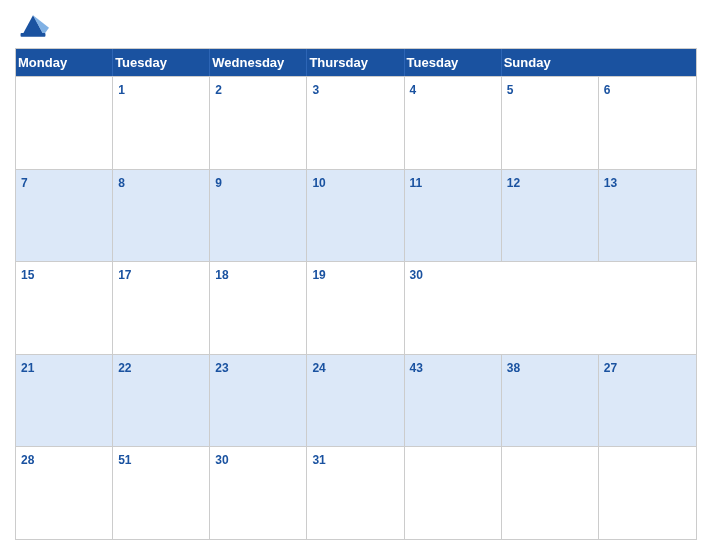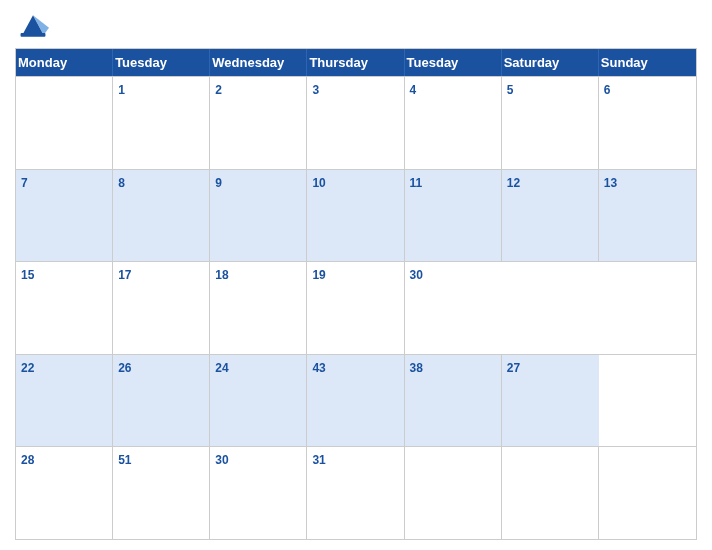--- a/index.html
+++ b/index.html
@@ -140,21 +140,20 @@
     <div class="country-name"></div>
   </div>
 
   <div class="calendar">
     <div class="cal-header-row">
     <div class="cal-header-cell">Monday</div>
         <div class="cal-header-cell">Tuesday</div>
         <div class="cal-header-cell">Wednesday</div>
         <div class="cal-header-cell">Thursday</div>
         <div class="cal-header-cell">Tuesday</div>
-        <div class="cal-header-cell">Saturday</div>
         <div class="cal-header-cell">Sunday</div>
       </div>
     <div class="cal-body">
     <div class="cal-week">
           <div class="cal-cell empty"><span class="day-num"></span></div>
           <div class="cal-cell"><span class="day-num">1</span></div>
           <div class="cal-cell"><span class="day-num">2</span></div>
           <div class="cal-cell"><span class="day-num">3</span></div>
           <div class="cal-cell"><span class="day-num">4</span></div>
           <div class="cal-cell"><span class="day-num">5</span></div>
@@ -170,22 +169,23 @@
           <div class="cal-cell blue-bg"><span class="day-num">13</span></div>
         </div>
         <div class="cal-week">
           <div class="cal-cell"><span class="day-num">15</span></div>
           <div class="cal-cell"><span class="day-num">17</span></div>
           <div class="cal-cell"><span class="day-num">18</span></div>
           <div class="cal-cell"><span class="day-num">19</span></div>
           <div class="cal-cell"><span class="day-num">30</span></div>
         </div>
         <div class="cal-week">
+          <div class="cal-cell blue-bg"><span class="day-num">21</span></div>
           <div class="cal-cell blue-bg"><span class="day-num">22</span></div>
-          <div class="cal-cell blue-bg"><span class="day-num">26</span></div>
+          <div class="cal-cell blue-bg"><span class="day-num">23</span></div>
           <div class="cal-cell blue-bg"><span class="day-num">24</span></div>
           <div class="cal-cell blue-bg"><span class="day-num">43</span></div>
           <div class="cal-cell blue-bg"><span class="day-num">38</span></div>
           <div class="cal-cell blue-bg"><span class="day-num">27</span></div>
         </div>
         <div class="cal-week">
           <div class="cal-cell"><span class="day-num">28</span></div>
           <div class="cal-cell"><span class="day-num">51</span></div>
           <div class="cal-cell"><span class="day-num">30</span></div>
           <div class="cal-cell"><span class="day-num">31</span></div>

